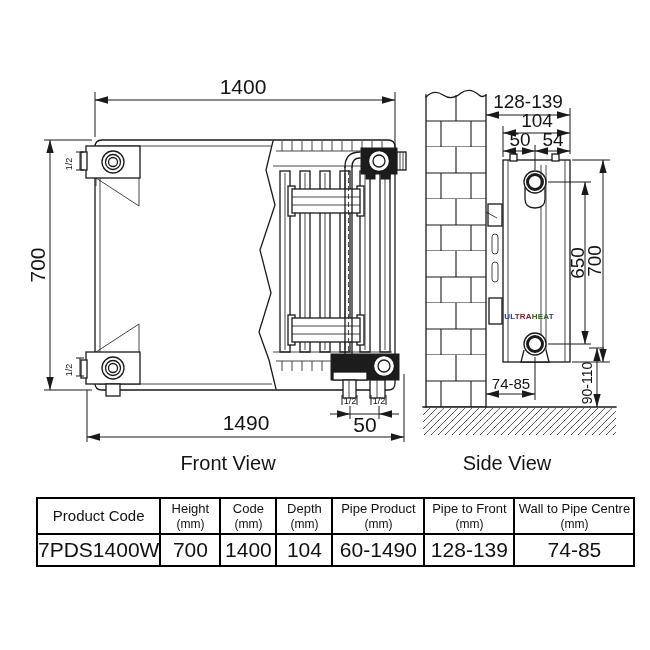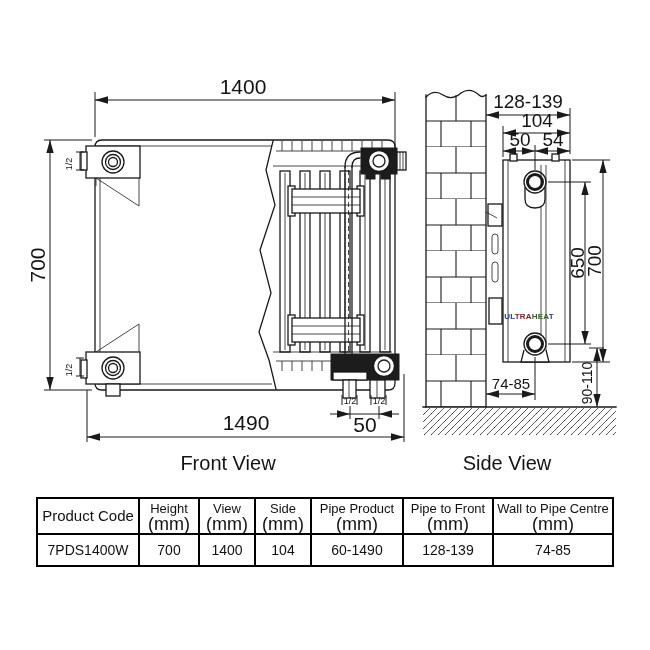--- a/index.html
+++ b/index.html
@@ -12,23 +12,23 @@
   .ln{stroke:#1a1a1a;stroke-width:1.3;fill:none;stroke-linecap:square;}
   .tn{stroke:#1a1a1a;stroke-width:.8;fill:none;}
   .dl{stroke:#1a1a1a;stroke-width:1;fill:none;}
   .wh{fill:#fff;stroke:#1a1a1a;stroke-width:1.3;}
   .dk{fill:#1c1c1c;stroke:#1c1c1c;}
   .thick{stroke:#1a1a1a;stroke-width:3;fill:none;}
   table.spec{position:absolute;left:36px;top:497px;border-collapse:collapse;table-layout:fixed;}
   table.spec th,table.spec td{border:2px solid #000;text-align:center;vertical-align:middle;
       padding:0;font-weight:normal;color:#111;background:#fff;}
   table.spec thead tr{height:36px;} table.spec tbody tr{height:32px;}
-  .h1{font-size:13px;line-height:16px;} .h2{font-size:18px;line-height:15px;}
+  .h1{font-size:13px;line-height:16px;} .h2{font-size:12px;line-height:15px;}
   .h1.big{font-size:15px;}
-  table.spec td{font-size:14px;}
+  table.spec td{font-size:21px;}
 </style>
 </head>
 <body>
 
 <div id="stage">
 
 <svg width="650" height="492" viewBox="0 0 650 492">
   <defs>
     <marker id="ar" viewBox="0 0 12 8" refX="12" refY="4" markerWidth="13" markerHeight="9" markerUnits="userSpaceOnUse" orient="auto-start-reverse">
       <polygon points="12,4 0,0.6 0,7.4" fill="#1a1a1a"></polygon>
@@ -289,25 +289,25 @@
     <tr>
       <th>
             <div class="h1 big">Product Code</div>
             <div class="h2"></div>
           </th>
       <th>
             <div class="h1">Height</div>
             <div class="h2">(mm)</div>
           </th>
       <th>
-            <div class="h1">View</div>
-            <div class="h2">(mm)</div>
-          </th>
-      <th>
-            <div class="h1">Side</div>
+            <div class="h1">Code</div>
+            <div class="h2">(mm)</div>
+          </th>
+      <th>
+            <div class="h1">Depth</div>
             <div class="h2">(mm)</div>
           </th>
       <th>
             <div class="h1">Pipe Product</div>
             <div class="h2">(mm)</div>
           </th>
       <th>
             <div class="h1">Pipe to Front</div>
             <div class="h2">(mm)</div>
           </th>

